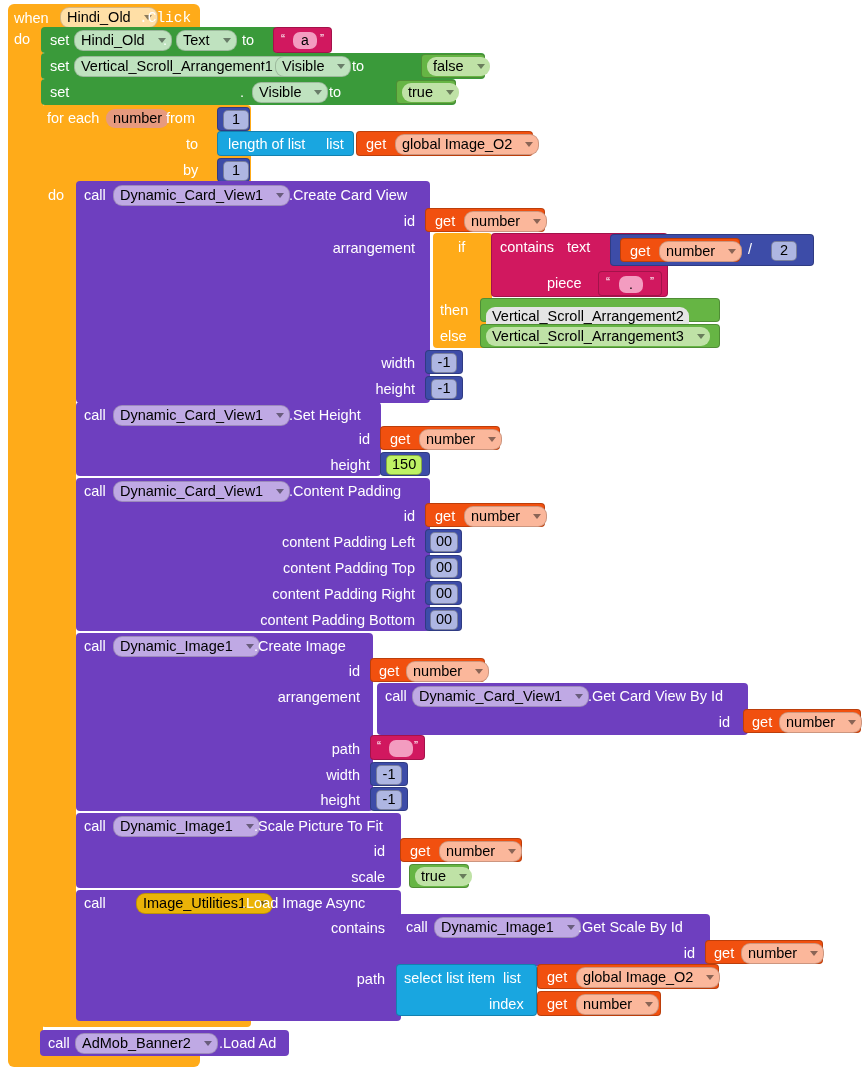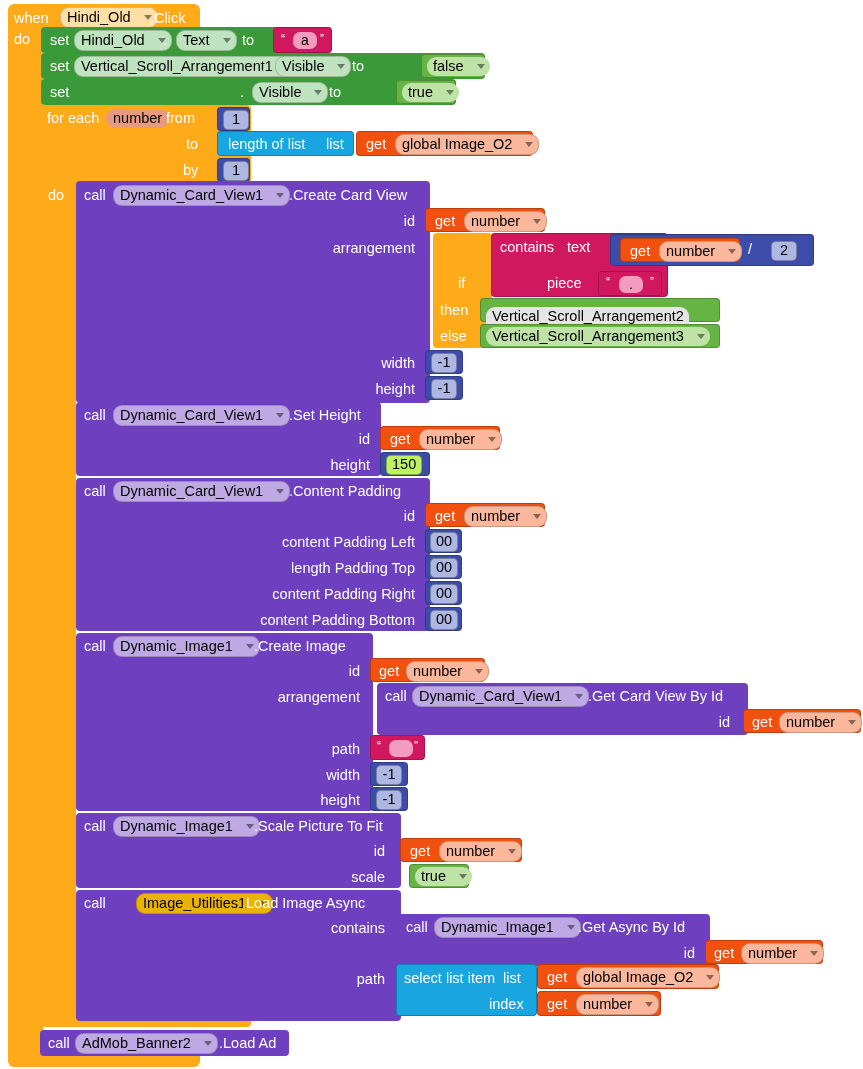--- a/index.html
+++ b/index.html
@@ -52,21 +52,21 @@
 
   <div class="blk c-ctrl" style="left:8px;top:4px;width:192px;height:28px;border-radius:6px 6px 0 0;"></div>
   <div class="blk c-ctrl" style="left:8px;top:30px;width:35px;height:1030px;"></div>
   <div class="blk c-ctrl" style="left:8px;top:1055px;width:192px;height:12px;border-radius:0 0 6px 6px;"></div>
 
   <span class="lbl" style="position:absolute;left:14px;top:11px;">when</span>
   <span class="field" style="position:absolute;left:60px;top:7px;background:#FFDFA6;">
      <span>Hindi_Old</span>
      <i class="caret"></i>
   </span>
-  <span class="lbl" style="position:absolute;left:150px;top:11px;">.Click</span>
+  <span class="lbl" style="position:absolute;left:139px;top:11px;font-family:Liberation Mono, monospace;">.Click</span>
   <span class="lbl" style="position:absolute;left:14px;top:32px;">do</span>
 
   <div class="blk c-set" style="left:41px;top:27px;width:237px;height:26px;border-radius:4px;"></div>
   <span class="lbl" style="position:absolute;left:50px;top:33px;">set</span>
   <span class="field" style="position:absolute;left:74px;top:30px;background:#BFE2BF;">
      <span>Hindi_Old</span>
      <i class="caret"></i>
   </span>
   <span class="lbl" style="position:absolute;left:163px;top:33px;">.</span>
   <span class="field" style="position:absolute;left:176px;top:30px;background:#BFE2BF;">
@@ -160,21 +160,21 @@
     <span class="lbl" style="position:absolute;left:9px;top:5px;">get</span>
     <span class="field" style="position:absolute;left:38px;top:2px;background:#FBB79B;">
       <span>number</span>
       <i class="caret"></i>
     </span>
   </div>
 
   <span class="rowlbl" style="left:240px;top:240px;width:175px;">arrangement</span>
 
   <div class="blk c-ctrl" style="left:433px;top:233px;width:59px;height:115px;border-radius:4px;"></div>
-  <span class="lbl" style="position:absolute;left:458px;top:240px;margin-top:36px;">if</span>
+  <span class="lbl" style="position:absolute;left:458px;top:240px;">if</span>
   <span class="lbl" style="position:absolute;left:440px;top:303px;">then</span>
   <span class="lbl" style="position:absolute;left:440px;top:329px;">else</span>
 
   <div class="blk c-text bd" style="left:491px;top:233px;width:177px;height:64px;border-radius:4px;"></div>
   <span class="lbl" style="position:absolute;left:500px;top:240px;">contains</span>
   <span class="lbl" style="position:absolute;left:567px;top:240px;">text</span>
   <span class="lbl" style="position:absolute;left:547px;top:276px;">piece</span>
 
   <div class="blk c-math bd" style="left:610px;top:234px;width:204px;height:32px;border-radius:4px;"></div>
   <div class="blk c-var bd" style="left:620px;top:238px;width:120px;height:24px;border-radius:4px;">
@@ -251,21 +251,21 @@
       <span>number</span>
       <i class="caret"></i>
     </span>
   </div>
 
   <span class="rowlbl" style="left:185px;top:534px;width:230px;">content Padding Left</span>
   <div class="blk c-math bd" style="left:425px;top:529px;width:37px;height:24px;border-radius:4px;">
     <span class="numfield" style="position:absolute;left:4px;top:2px;background:#AEB6E2;">00</span>
   </div>
 
-  <span class="rowlbl" style="left:185px;top:560px;width:230px;">length Padding Top</span>
+  <span class="rowlbl" style="left:185px;top:560px;width:230px;">content Padding Top</span>
   <div class="blk c-math bd" style="left:425px;top:555px;width:37px;height:24px;border-radius:4px;">
     <span class="numfield" style="position:absolute;left:4px;top:2px;background:#AEB6E2;">00</span>
   </div>
 
   <span class="rowlbl" style="left:185px;top:586px;width:230px;">content Padding Right</span>
   <div class="blk c-math bd" style="left:425px;top:581px;width:37px;height:24px;border-radius:4px;">
     <span class="numfield" style="position:absolute;left:4px;top:2px;background:#AEB6E2;">00</span>
   </div>
 
   <span class="rowlbl" style="left:185px;top:612px;width:230px;">content Padding Bottom</span>
@@ -357,21 +357,21 @@
   <span class="lbl" style="position:absolute;left:242px;top:896px;">.Load Image Async</span>
 
   <span class="rowlbl" style="left:225px;top:920px;width:160px;">contains</span>
 
   <div class="blk c-proc" style="left:398px;top:914px;width:312px;height:52px;border-radius:4px;"></div>
   <span class="lbl" style="position:absolute;left:406px;top:920px;">call</span>
   <span class="field" style="position:absolute;left:434px;top:917px;background:#BFA9E4;">
     <span>Dynamic_Image1</span>
     <i class="caret"></i>
   </span>
-  <span class="lbl" style="position:absolute;left:578px;top:920px;">.Get Async By Id</span>
+  <span class="lbl" style="position:absolute;left:578px;top:920px;">.Get Scale By Id</span>
   <span class="rowlbl" style="left:610px;top:945px;width:85px;">id</span>
   <div class="blk c-var bd" style="left:705px;top:940px;width:118px;height:24px;border-radius:4px;">
     <span class="lbl" style="position:absolute;left:8px;top:5px;">get</span>
     <span class="field" style="position:absolute;left:35px;top:2px;background:#FBB79B;">
       <span>number</span>
       <i class="caret"></i>
     </span>
   </div>
 
   <span class="rowlbl" style="left:280px;top:971px;width:105px;">path</span>

